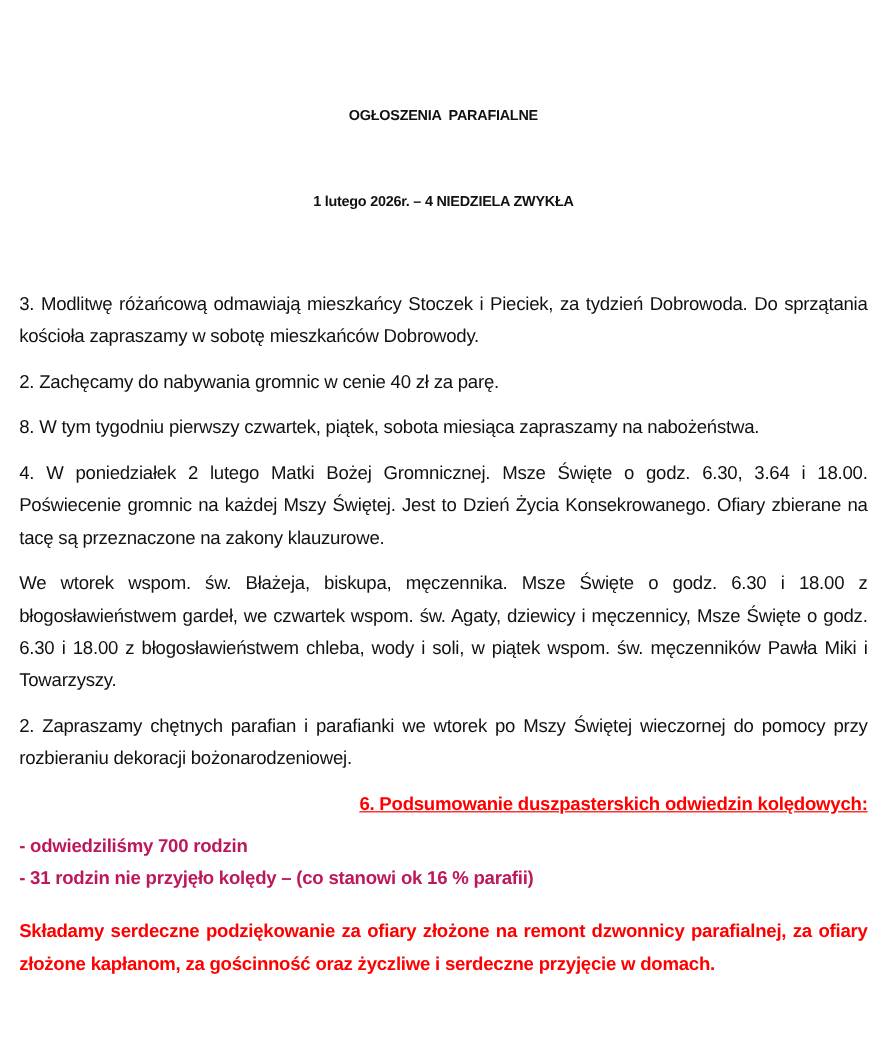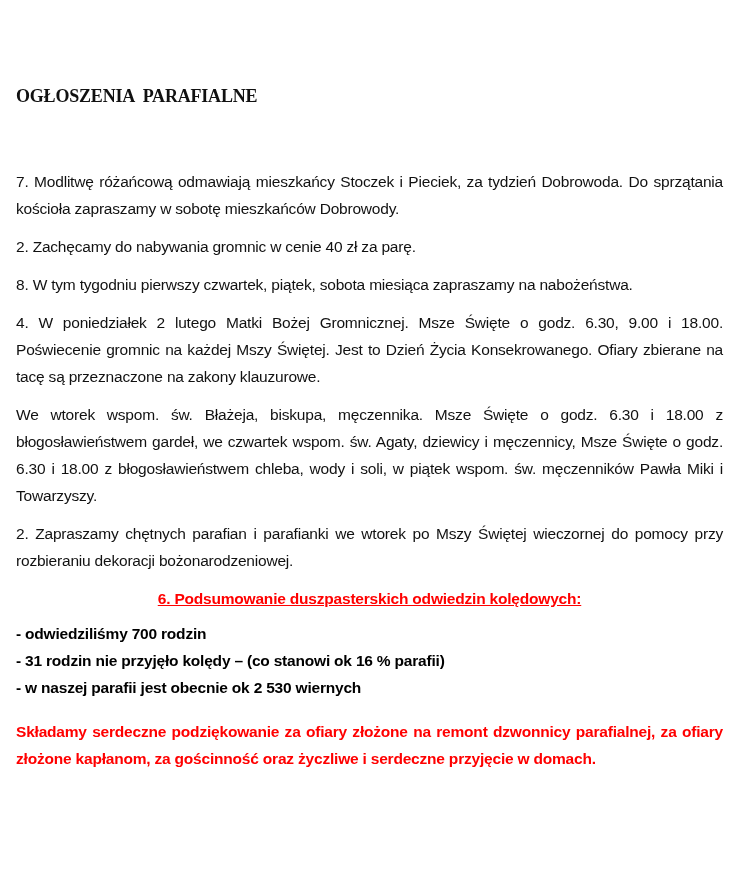--- a/index.html
+++ b/index.html
@@ -18,74 +18,74 @@
     height: 875px;
     padding: 36px 22px 20px 16px;
     background: #ffffff;
     font-family: "Liberation Sans", sans-serif;
     font-size: 15.5px;
     letter-spacing: -0.2px;
     line-height: 27px;
     color: #111111;
   }
   .doc-title {
+    text-align: center;
     font-weight: bold;
-    font-size: 18px;
+    font-size: 12px;
     line-height: 24px;
     margin: 0 0 12px 0;
     white-space: pre-wrap;
-    font-family: Liberation Serif, serif;
   }
   .body-par {
     text-align: justify;
     margin: 0 0 11px 0;
   }
   .red-heading {
     color: #ff0000;
     font-size: 15.5px;
     font-weight: bold;
     text-decoration: underline;
     line-height: 27px;
     margin: 0 0 8px 0;
-    text-align: center;
+    text-align: right;
   }
   .red-list {
     margin: 0;
   }
   .red-item {
-    color: #000000;
+    color: #be185d;
     font-weight: bold;
     line-height: 27px;
   }
   .red-par {
     color: #ff0000;
     font-weight: bold;
     text-align: justify;
     margin: 17px 0 0 0;
   }
 </style>
 </head>
 <body>
 
 <div class="page">
 
   <header class="doc-title">
     <div>OGŁOSZENIA  PARAFIALNE</div>
+    <div>1 lutego 2026r. – 4 NIEDZIELA ZWYKŁA</div>
   </header>
 
-  <p class="body-par">7. Modlitwę różańcową odmawiają mieszkańcy Stoczek i Pieciek, za tydzień Dobrowoda. Do sprzątania kościoła zapraszamy w sobotę mieszkańców Dobrowody.</p>
+  <p class="body-par">3. Modlitwę różańcową odmawiają mieszkańcy Stoczek i Pieciek, za tydzień Dobrowoda. Do sprzątania kościoła zapraszamy w sobotę mieszkańców Dobrowody.</p>
   <p class="body-par">2. Zachęcamy do nabywania gromnic w cenie 40 zł za parę.</p>
   <p class="body-par">8. W tym tygodniu pierwszy czwartek, piątek, sobota miesiąca zapraszamy na nabożeństwa.</p>
-  <p class="body-par">4. W poniedziałek 2 lutego Matki Bożej Gromnicznej. Msze Święte o godz. 6.30, 9.00 i 18.00. Poświecenie gromnic na każdej Mszy Świętej. Jest to Dzień Życia Konsekrowanego. Ofiary zbierane na tacę są przeznaczone na zakony klauzurowe.</p>
+  <p class="body-par">4. W poniedziałek 2 lutego Matki Bożej Gromnicznej. Msze Święte o godz. 6.30, 3.64 i 18.00. Poświecenie gromnic na każdej Mszy Świętej. Jest to Dzień Życia Konsekrowanego. Ofiary zbierane na tacę są przeznaczone na zakony klauzurowe.</p>
   <p class="body-par">We wtorek wspom. św. Błażeja, biskupa, męczennika. Msze Święte o godz. 6.30 i 18.00 z błogosławieństwem gardeł, we czwartek wspom. św. Agaty, dziewicy i męczennicy, Msze Święte o godz. 6.30 i 18.00 z błogosławieństwem chleba, wody i soli, w piątek wspom. św. męczenników Pawła Miki i Towarzyszy.</p>
   <p class="body-par">2. Zapraszamy chętnych parafian i parafianki we wtorek po Mszy Świętej wieczornej do pomocy przy rozbieraniu dekoracji bożonarodzeniowej.</p>
 
   <h2 class="red-heading">6. Podsumowanie duszpasterskich odwiedzin kolędowych:</h2>
 
   <div class="red-list">
     <div class="red-item">- odwiedziliśmy 700 rodzin</div>
     <div class="red-item">- 31 rodzin nie przyjęło kolędy – (co stanowi ok 16 % parafii)</div>
-    <div class="red-item">- w naszej parafii jest obecnie ok 2 530 wiernych</div>
   </div>
 
   <p class="red-par">Składamy serdeczne podziękowanie za ofiary złożone na remont dzwonnicy parafialnej, za ofiary złożone kapłanom, za gościnność oraz życzliwe i serdeczne przyjęcie w domach.</p>
 
 </div>
 
 </body></html>

